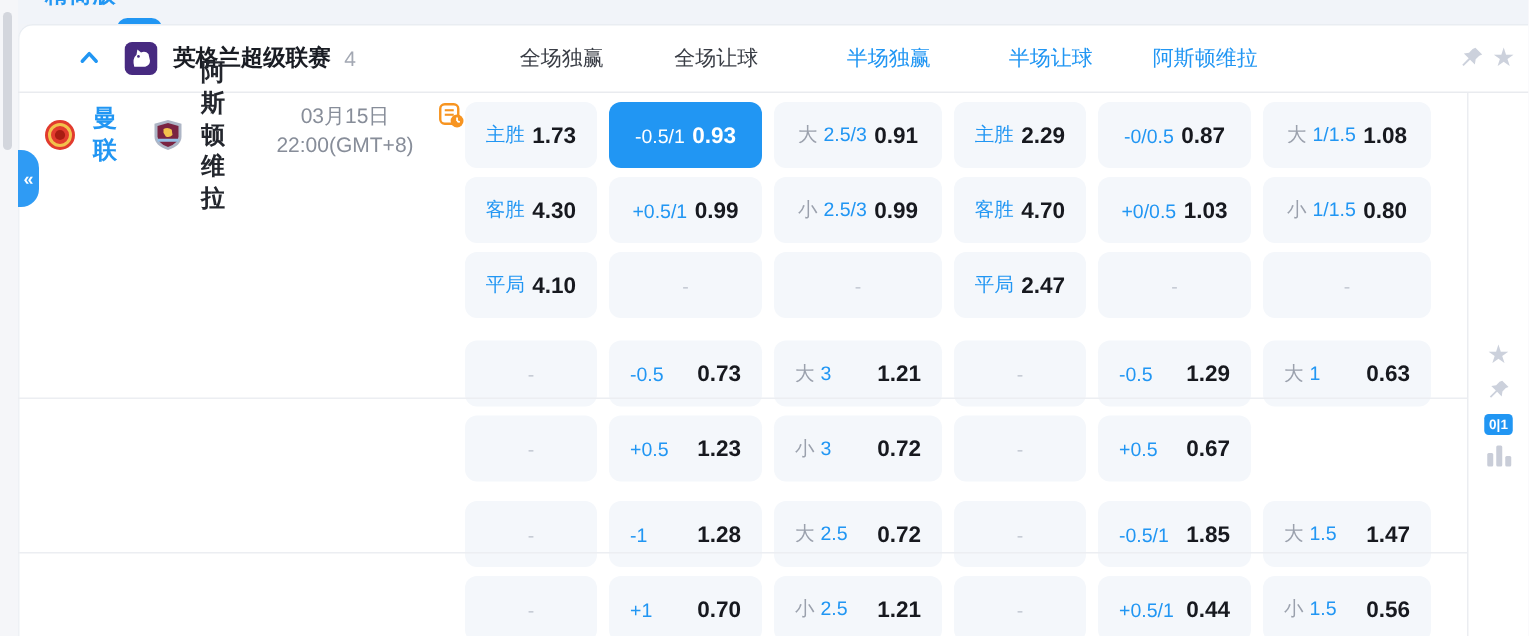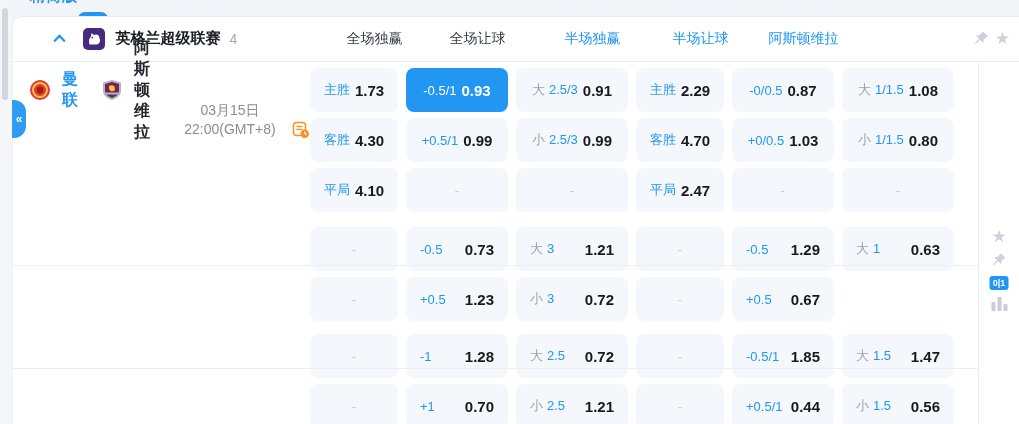--- a/index.html
+++ b/index.html
@@ -46,21 +46,21 @@
   .header-pins { position:absolute; right:9px; top:50%; transform:translateY(-50%); display:flex; align-items:center; gap:5px; }
   .star-glyph { font-size:17px; line-height:1; color:#ccd1dc; cursor:pointer; }
 
   
   .body { position:relative; display:flex; height:362px; }
   .left-panel { width:298px; flex:none; padding-top:6px; display:flex; flex-direction:row; gap:6px; }
   .team-row { height:44px; display:flex; align-items:center; gap:11px; padding-left:17px; cursor:pointer; }
   .team-name { font-size:16px; font-weight:700; color:#23262d; }
   .team-name.home { color:var(--accent); }
   .crest { width:22px; height:22px; flex:none; }
-  .meta-row { height:44px; display:flex; align-items:flex-end; justify-content:space-between; padding:0 22px 0 12px;margin-top:27px; }
+  .meta-row { height:44px; display:flex; align-items:flex-start; justify-content:space-between; padding:0 22px 0 12px; }
   .datetime { width:124px; text-align:center; font-size:14px; color:#878d99; line-height:1.35; }
   .markets { display:flex; align-items:center; gap:5px; cursor:pointer; }
   .markets-count { font-size:14px; color:var(--orange); }
   .chev-right { font-size:15px; color:#b9c6da; font-weight:700; line-height:1; }
 
   
   .odds-zone { width:668px; flex:none; padding-right:24px; }
   .section { display:grid; grid-template-columns:88px 102px 112px 88px 102px 112px; gap:6px 8px; }
   .sec1 { padding-top:6px; }
   .sec2 { margin-top:15px; }

